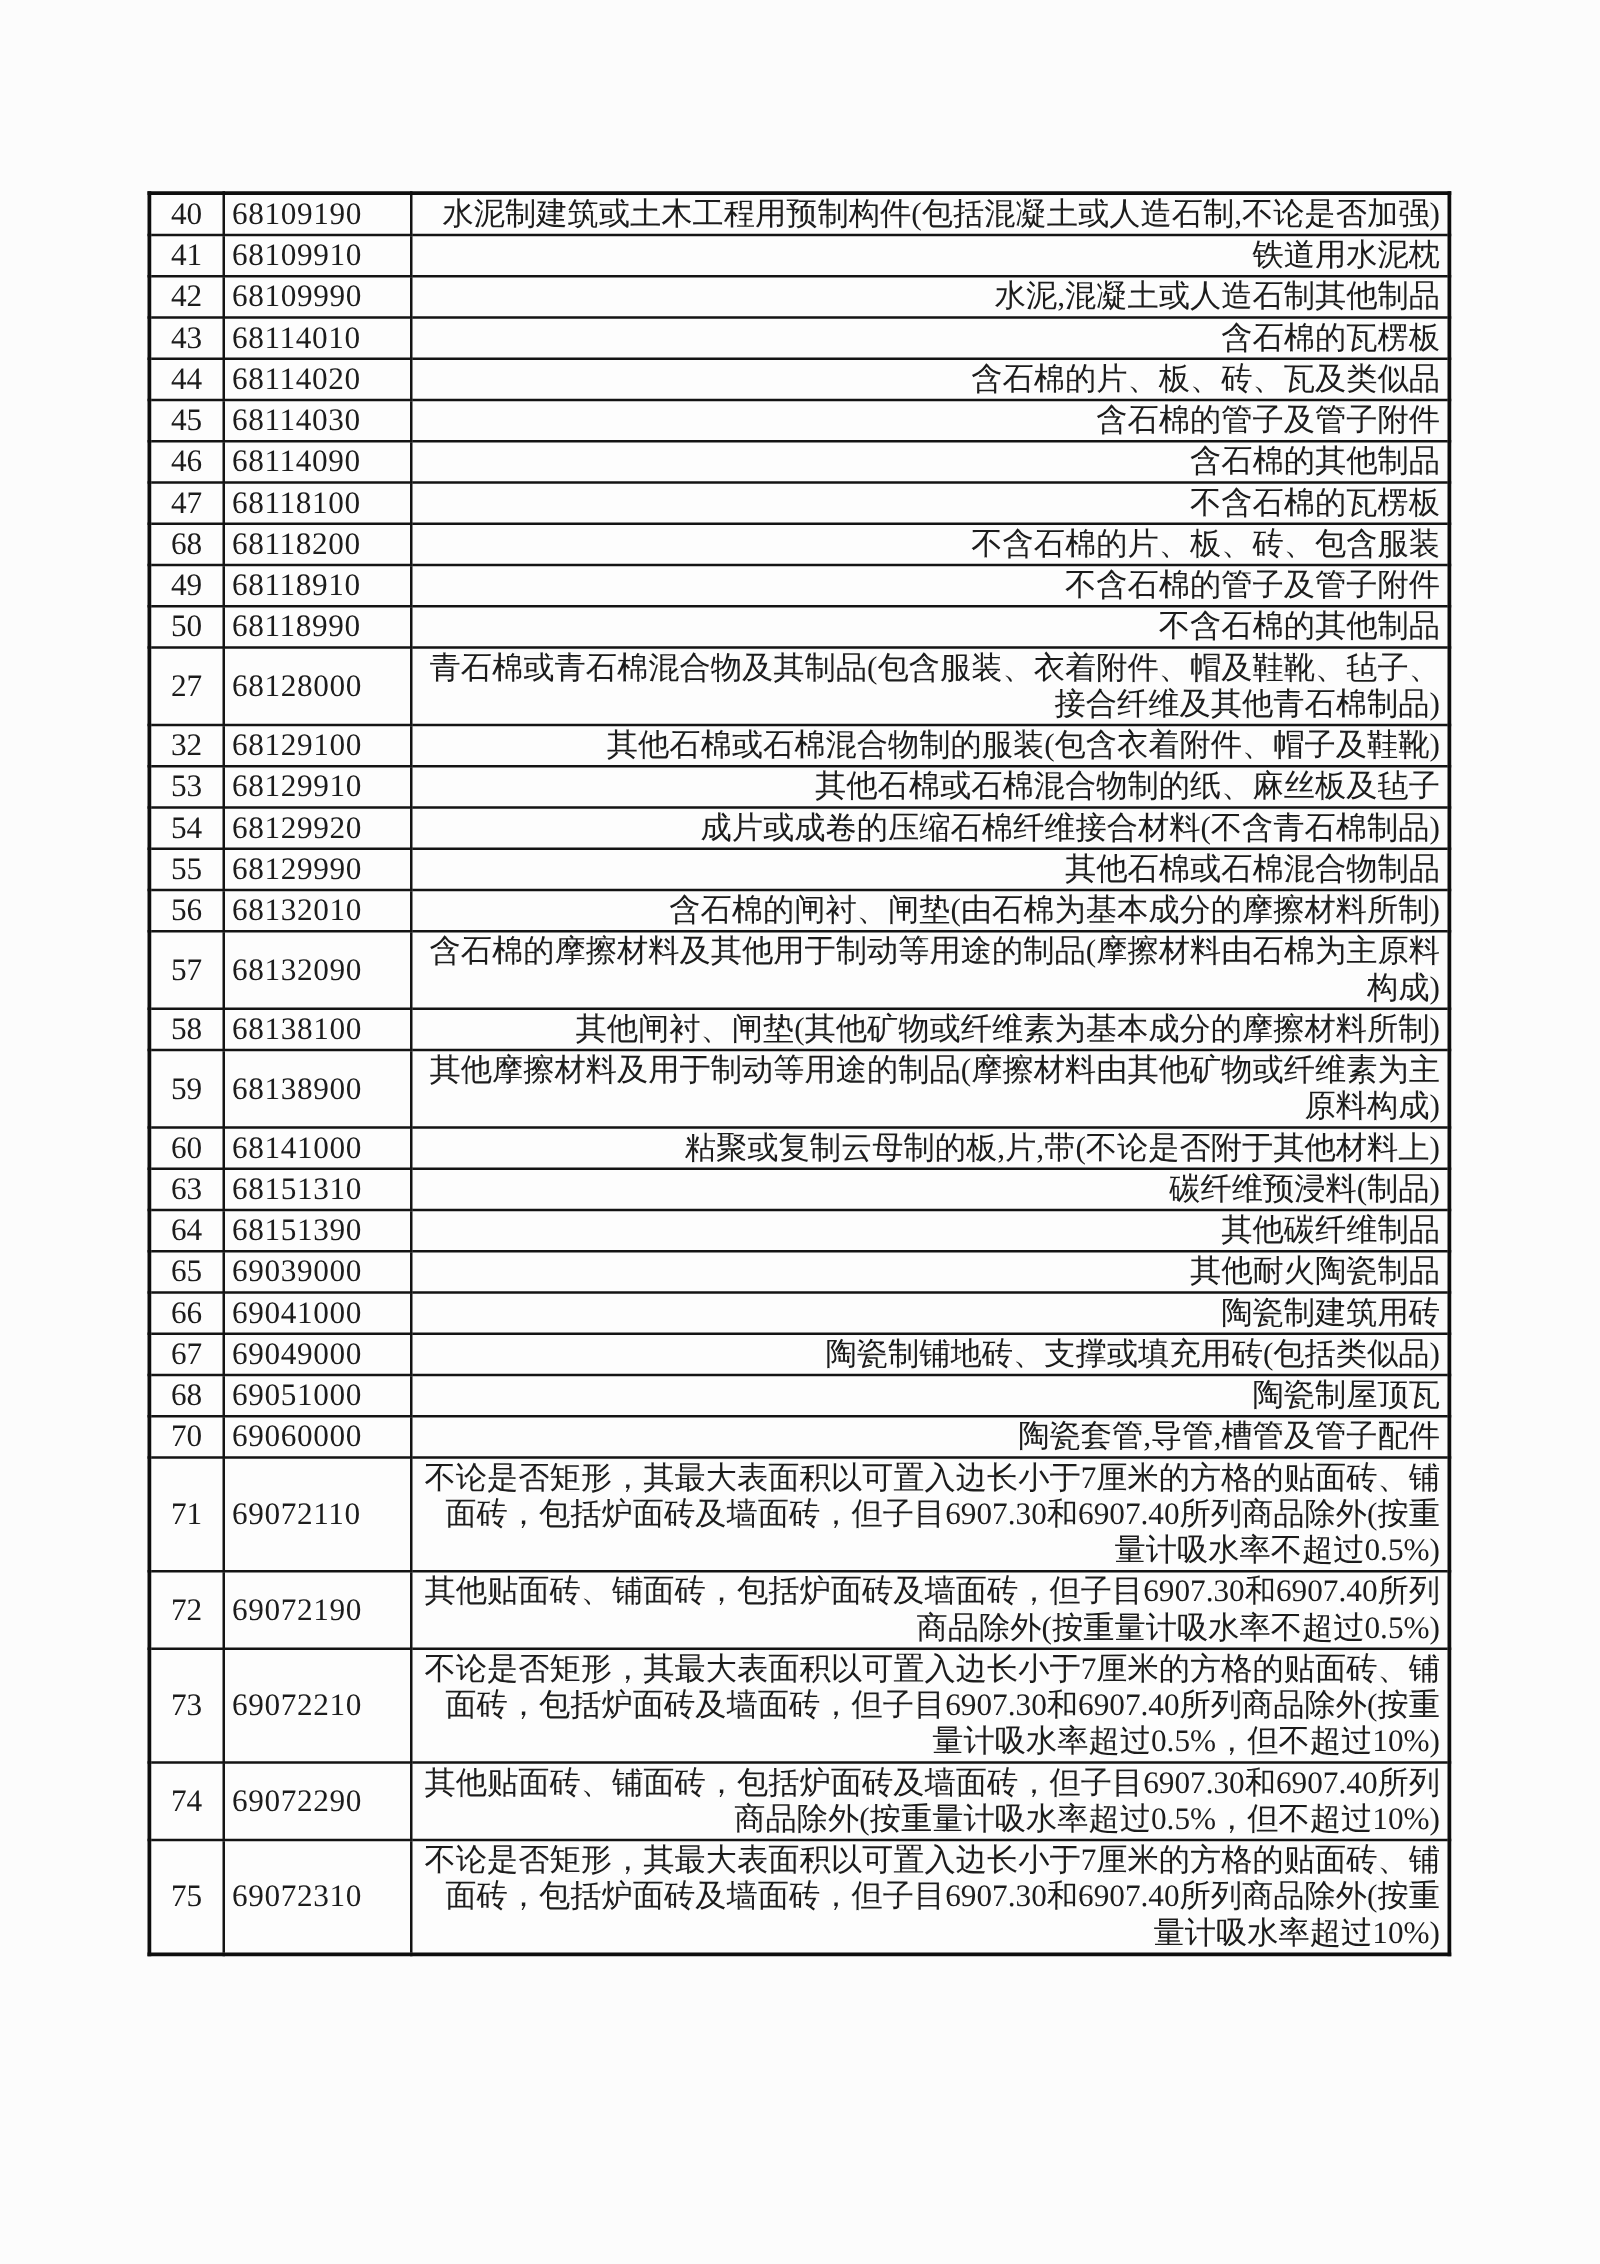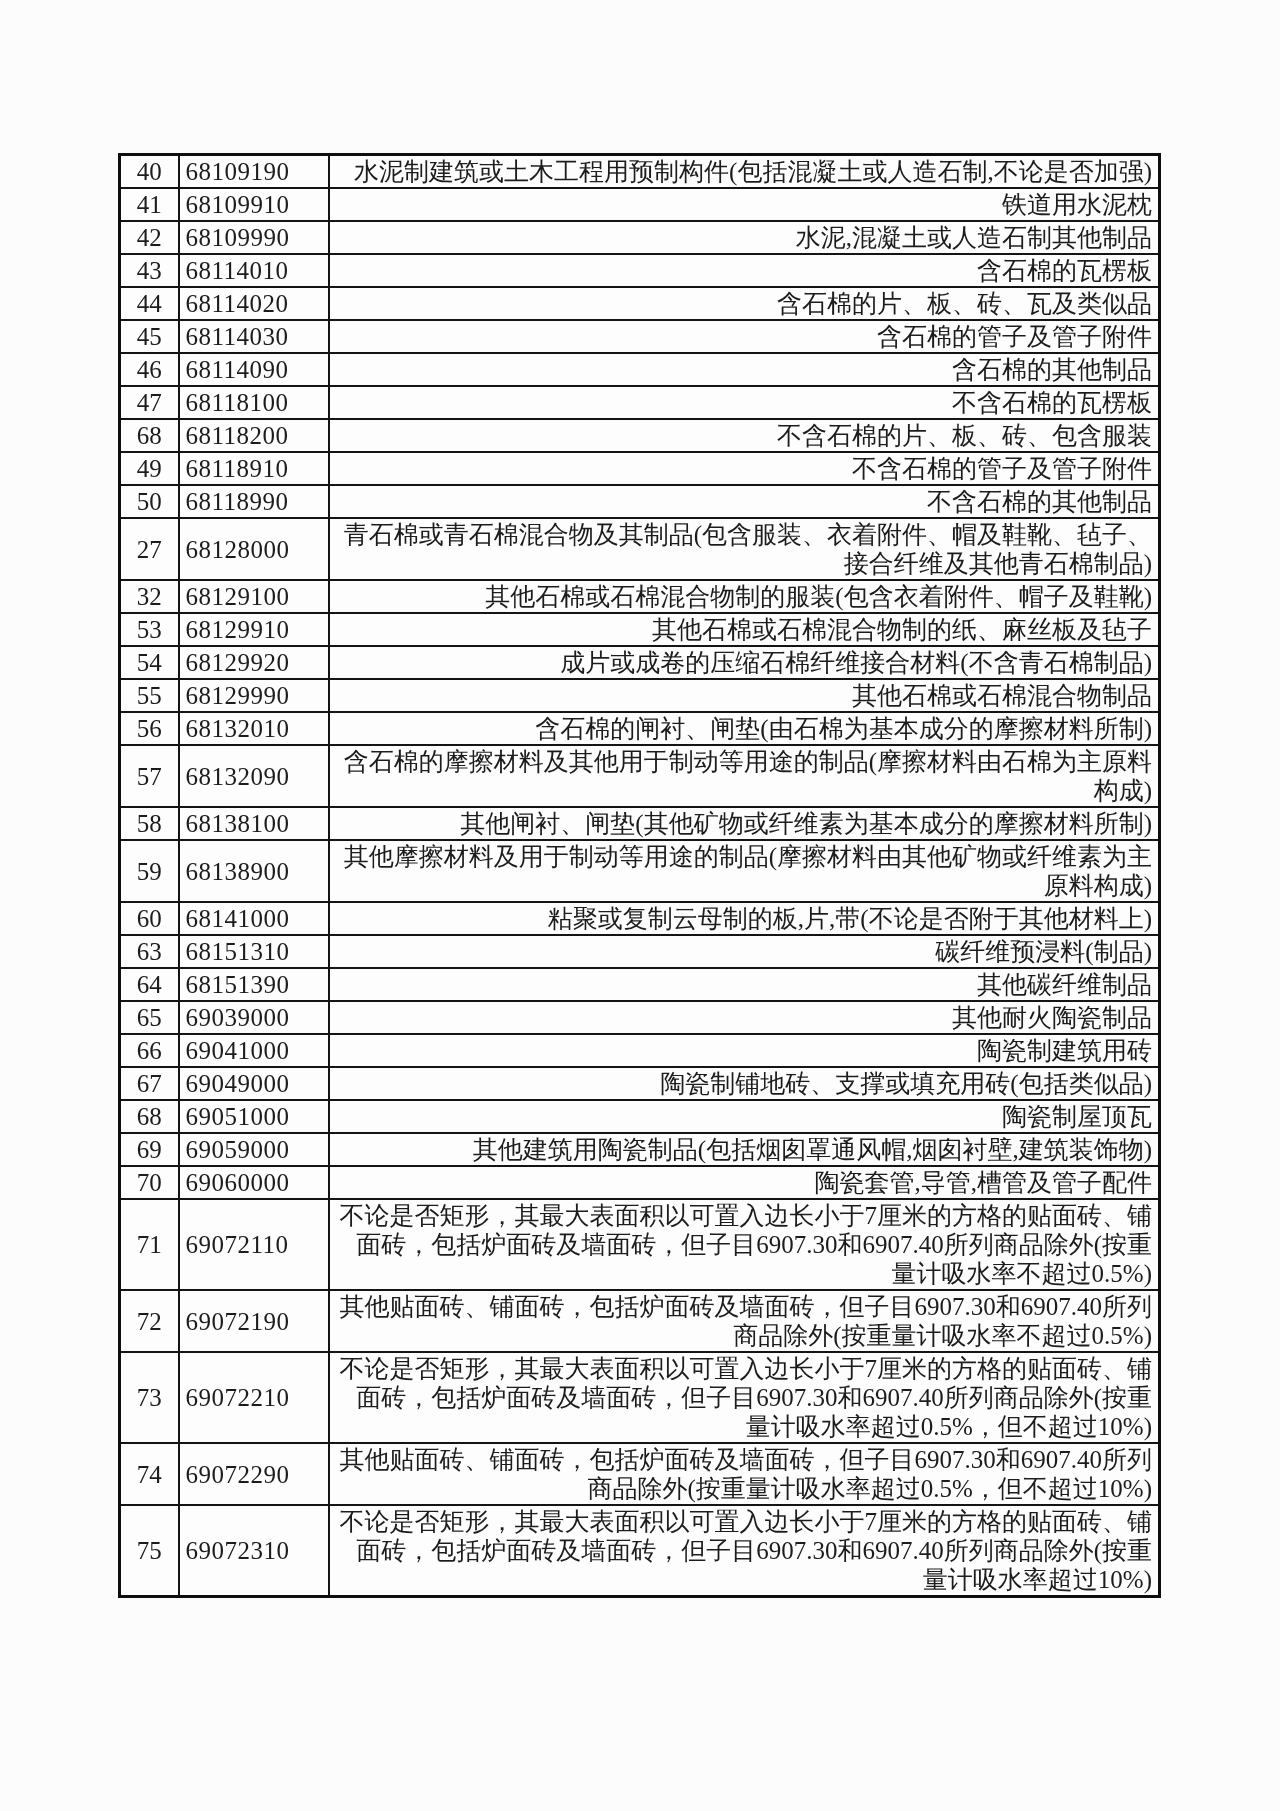--- a/index.html
+++ b/index.html
@@ -193,25 +193,20 @@
     <td class="c-no">67</td>
     <td class="c-code">69049000</td>
     <td class="c-desc">陶瓷制铺地砖、支撑或填充用砖(包括类似品)</td>
   </tr>
         <tr>
     <td class="c-no">68</td>
     <td class="c-code">69051000</td>
     <td class="c-desc">陶瓷制屋顶瓦</td>
   </tr>
         <tr>
-    <td class="c-no">69</td>
-    <td class="c-code">69059000</td>
-    <td class="c-desc">其他建筑用陶瓷制品(包括烟囱罩通风帽,烟囱衬壁,建筑装饰物)</td>
-  </tr>
-        <tr>
     <td class="c-no">70</td>
     <td class="c-code">69060000</td>
     <td class="c-desc">陶瓷套管,导管,槽管及管子配件</td>
   </tr>
         <tr>
     <td class="c-no">71</td>
     <td class="c-code">69072110</td>
     <td class="c-desc">不论是否矩形，其最大表面积以可置入边长小于7厘米的方格的贴面砖、铺面砖，包括炉面砖及墙面砖，但子目6907.30和6907.40所列商品除外(按重量计吸水率不超过0.5%)</td>
   </tr>
         <tr>

